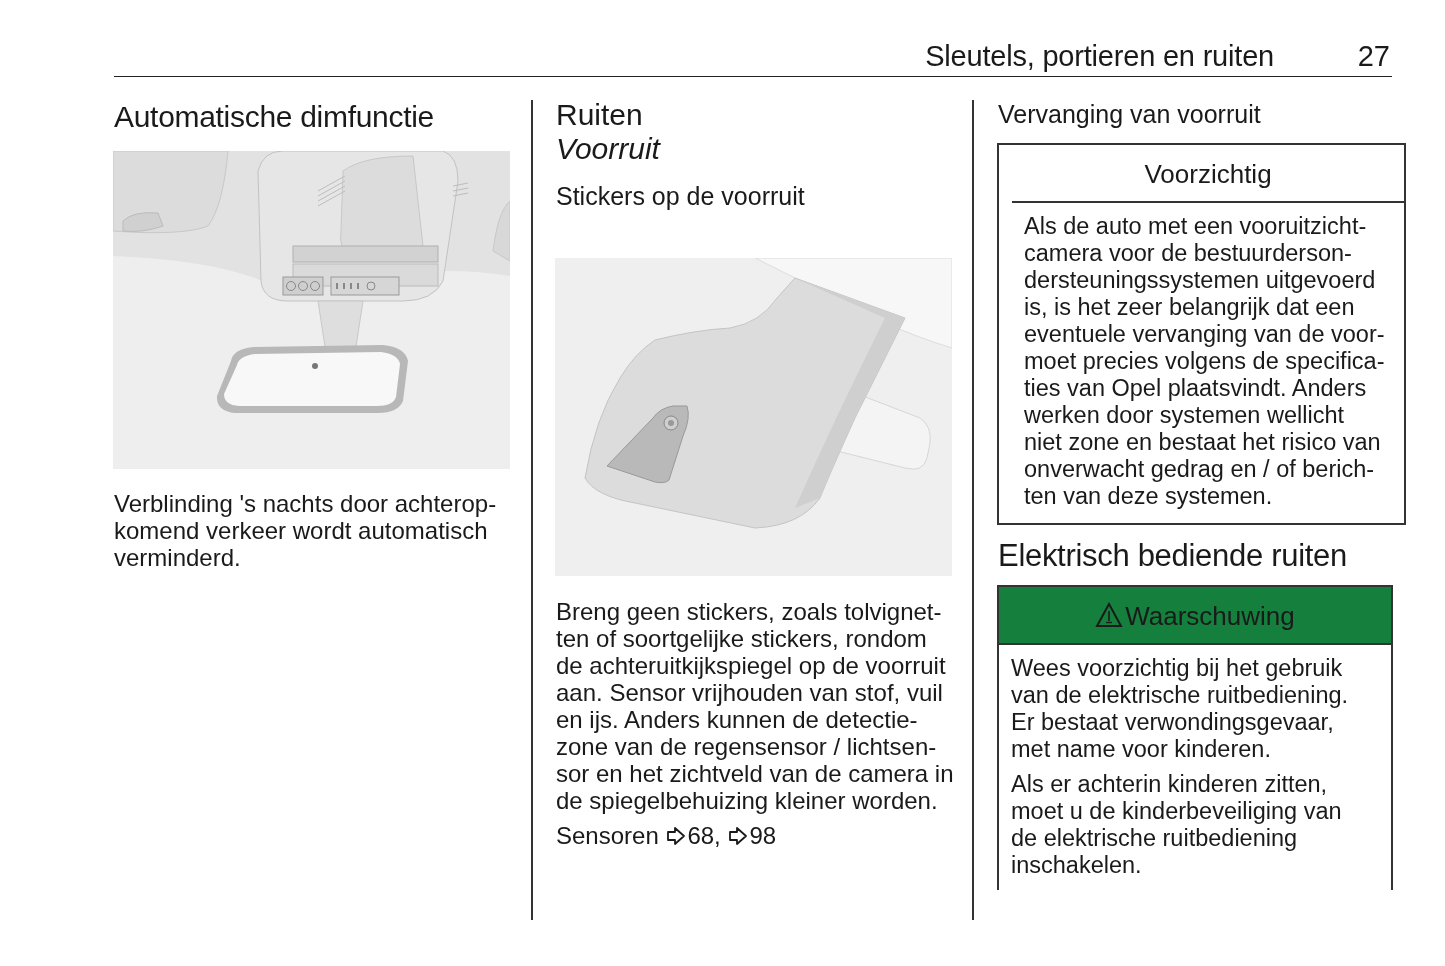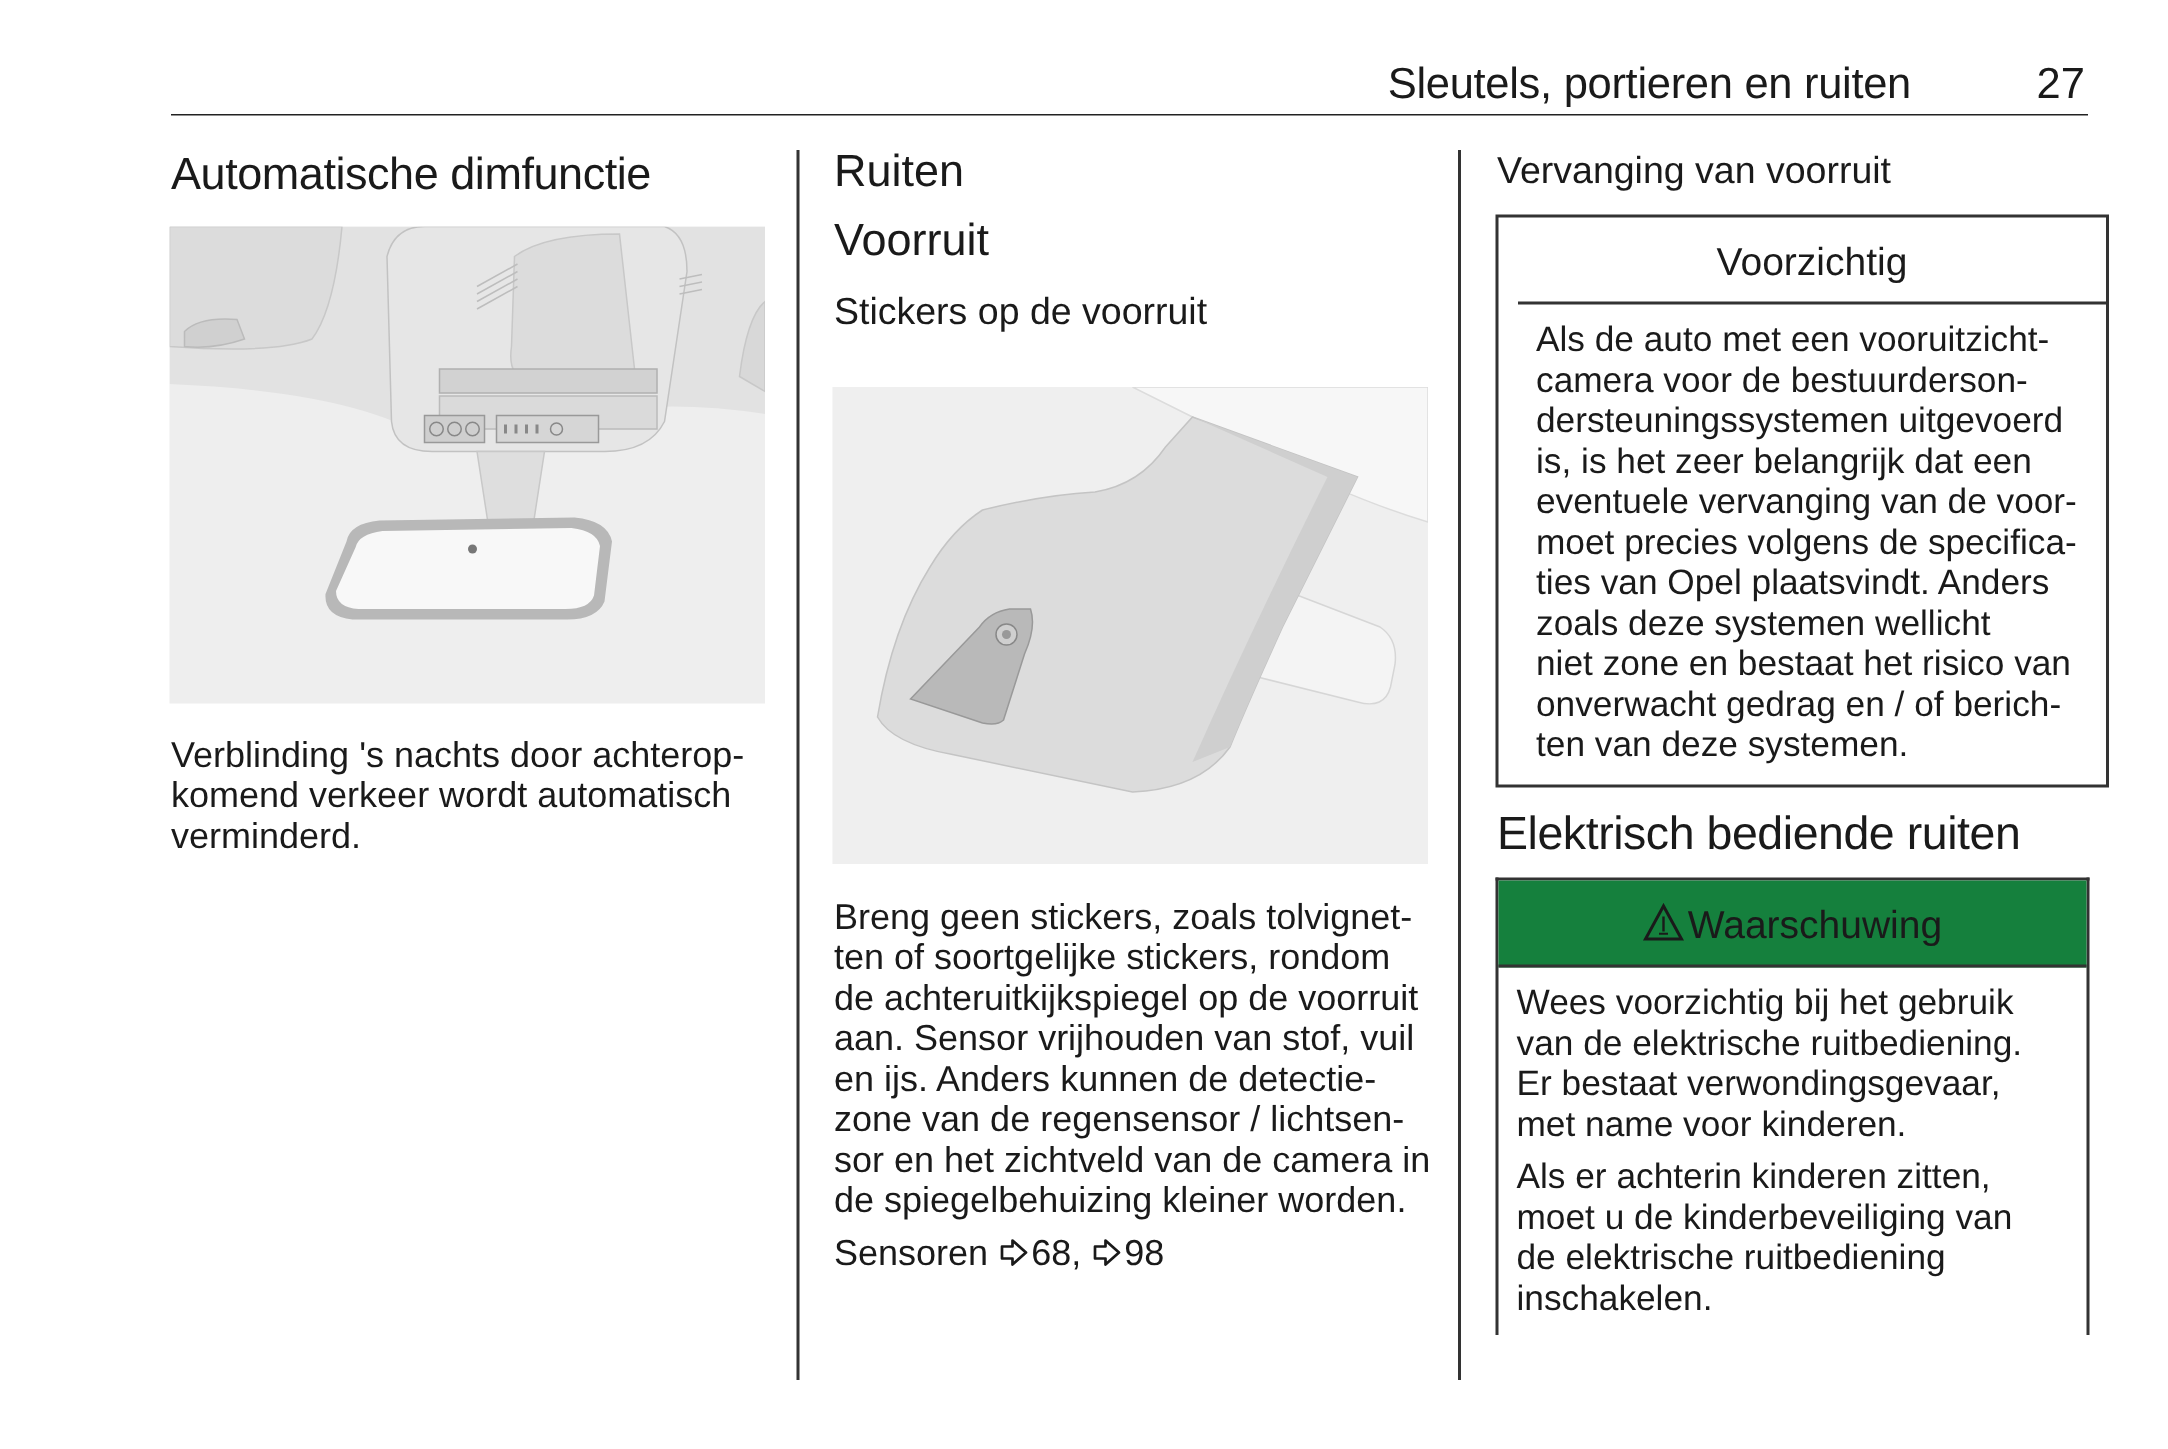--- a/index.html
+++ b/index.html
@@ -101,21 +101,21 @@
 <div class="col" style="left:114px; top:490px; width:400px;">
   <p class="body-text">
     <span>Verblinding 's nachts door achterop-</span><br>
     <span>komend verkeer wordt automatisch</span><br>
     <span>verminderd.</span>
   </p>
 </div>
 
 <div class="col" style="left:556px; top:98px; width:400px;">
   <h1 class="h-chapter">Ruiten</h1>
-  <h2 class="h-sub" style="margin-top:12px;">Voorruit</h2>
+  <h2 class="h-sub" style="margin-top:0;font-style:italic;">Voorruit</h2>
   <h3 class="h-small" style="margin-top:16px;">Stickers op de voorruit</h3>
 </div>
 
 <div class="figure" style="left:555px; top:258px; width:397px; height:318px;">
   <svg width="397" height="318" viewBox="0 0 397 318">
     <rect x="0" y="0" width="397" height="318" fill="#efefef"></rect>
 
     <path d="M200 0 L397 0 L397 90 Q330 70 240 20 Z" fill="#f7f7f7" stroke="#dcdcdc"></path>
 
     <path d="M300 135 L365 160 Q377 168 375 185 L372 200 Q368 215 350 210 L270 190 Z" fill="#f4f4f4" stroke="#d6d6d6"></path>
@@ -163,21 +163,21 @@
   <div class="box-head">Voorzichtig</div>
   <div class="box-body">
     <p>
       <span>Als de auto met een vooruitzicht-</span><br>
       <span>camera voor de bestuurderson-</span><br>
       <span>dersteuningssystemen uitgevoerd</span><br>
       <span>is, is het zeer belangrijk dat een</span><br>
       <span>eventuele vervanging van de voor-</span><br>
       <span>moet precies volgens de specifica-</span><br>
       <span>ties van Opel plaatsvindt. Anders</span><br>
-      <span>zoals deze systemen wellicht</span><br>
+      <span>werken door systemen wellicht</span><br>
       <span>niet zone en bestaat het risico van</span><br>
       <span>onverwacht gedrag en / of berich-</span><br>
       <span>ten van deze systemen.</span>
     </p>
   </div>
 </div>
 
 <div class="col" style="left:998px; top:538px; width:400px;">
   <h2 class="h-section" style="font-size:31px;">Elektrisch bediende ruiten</h2>
 </div>

